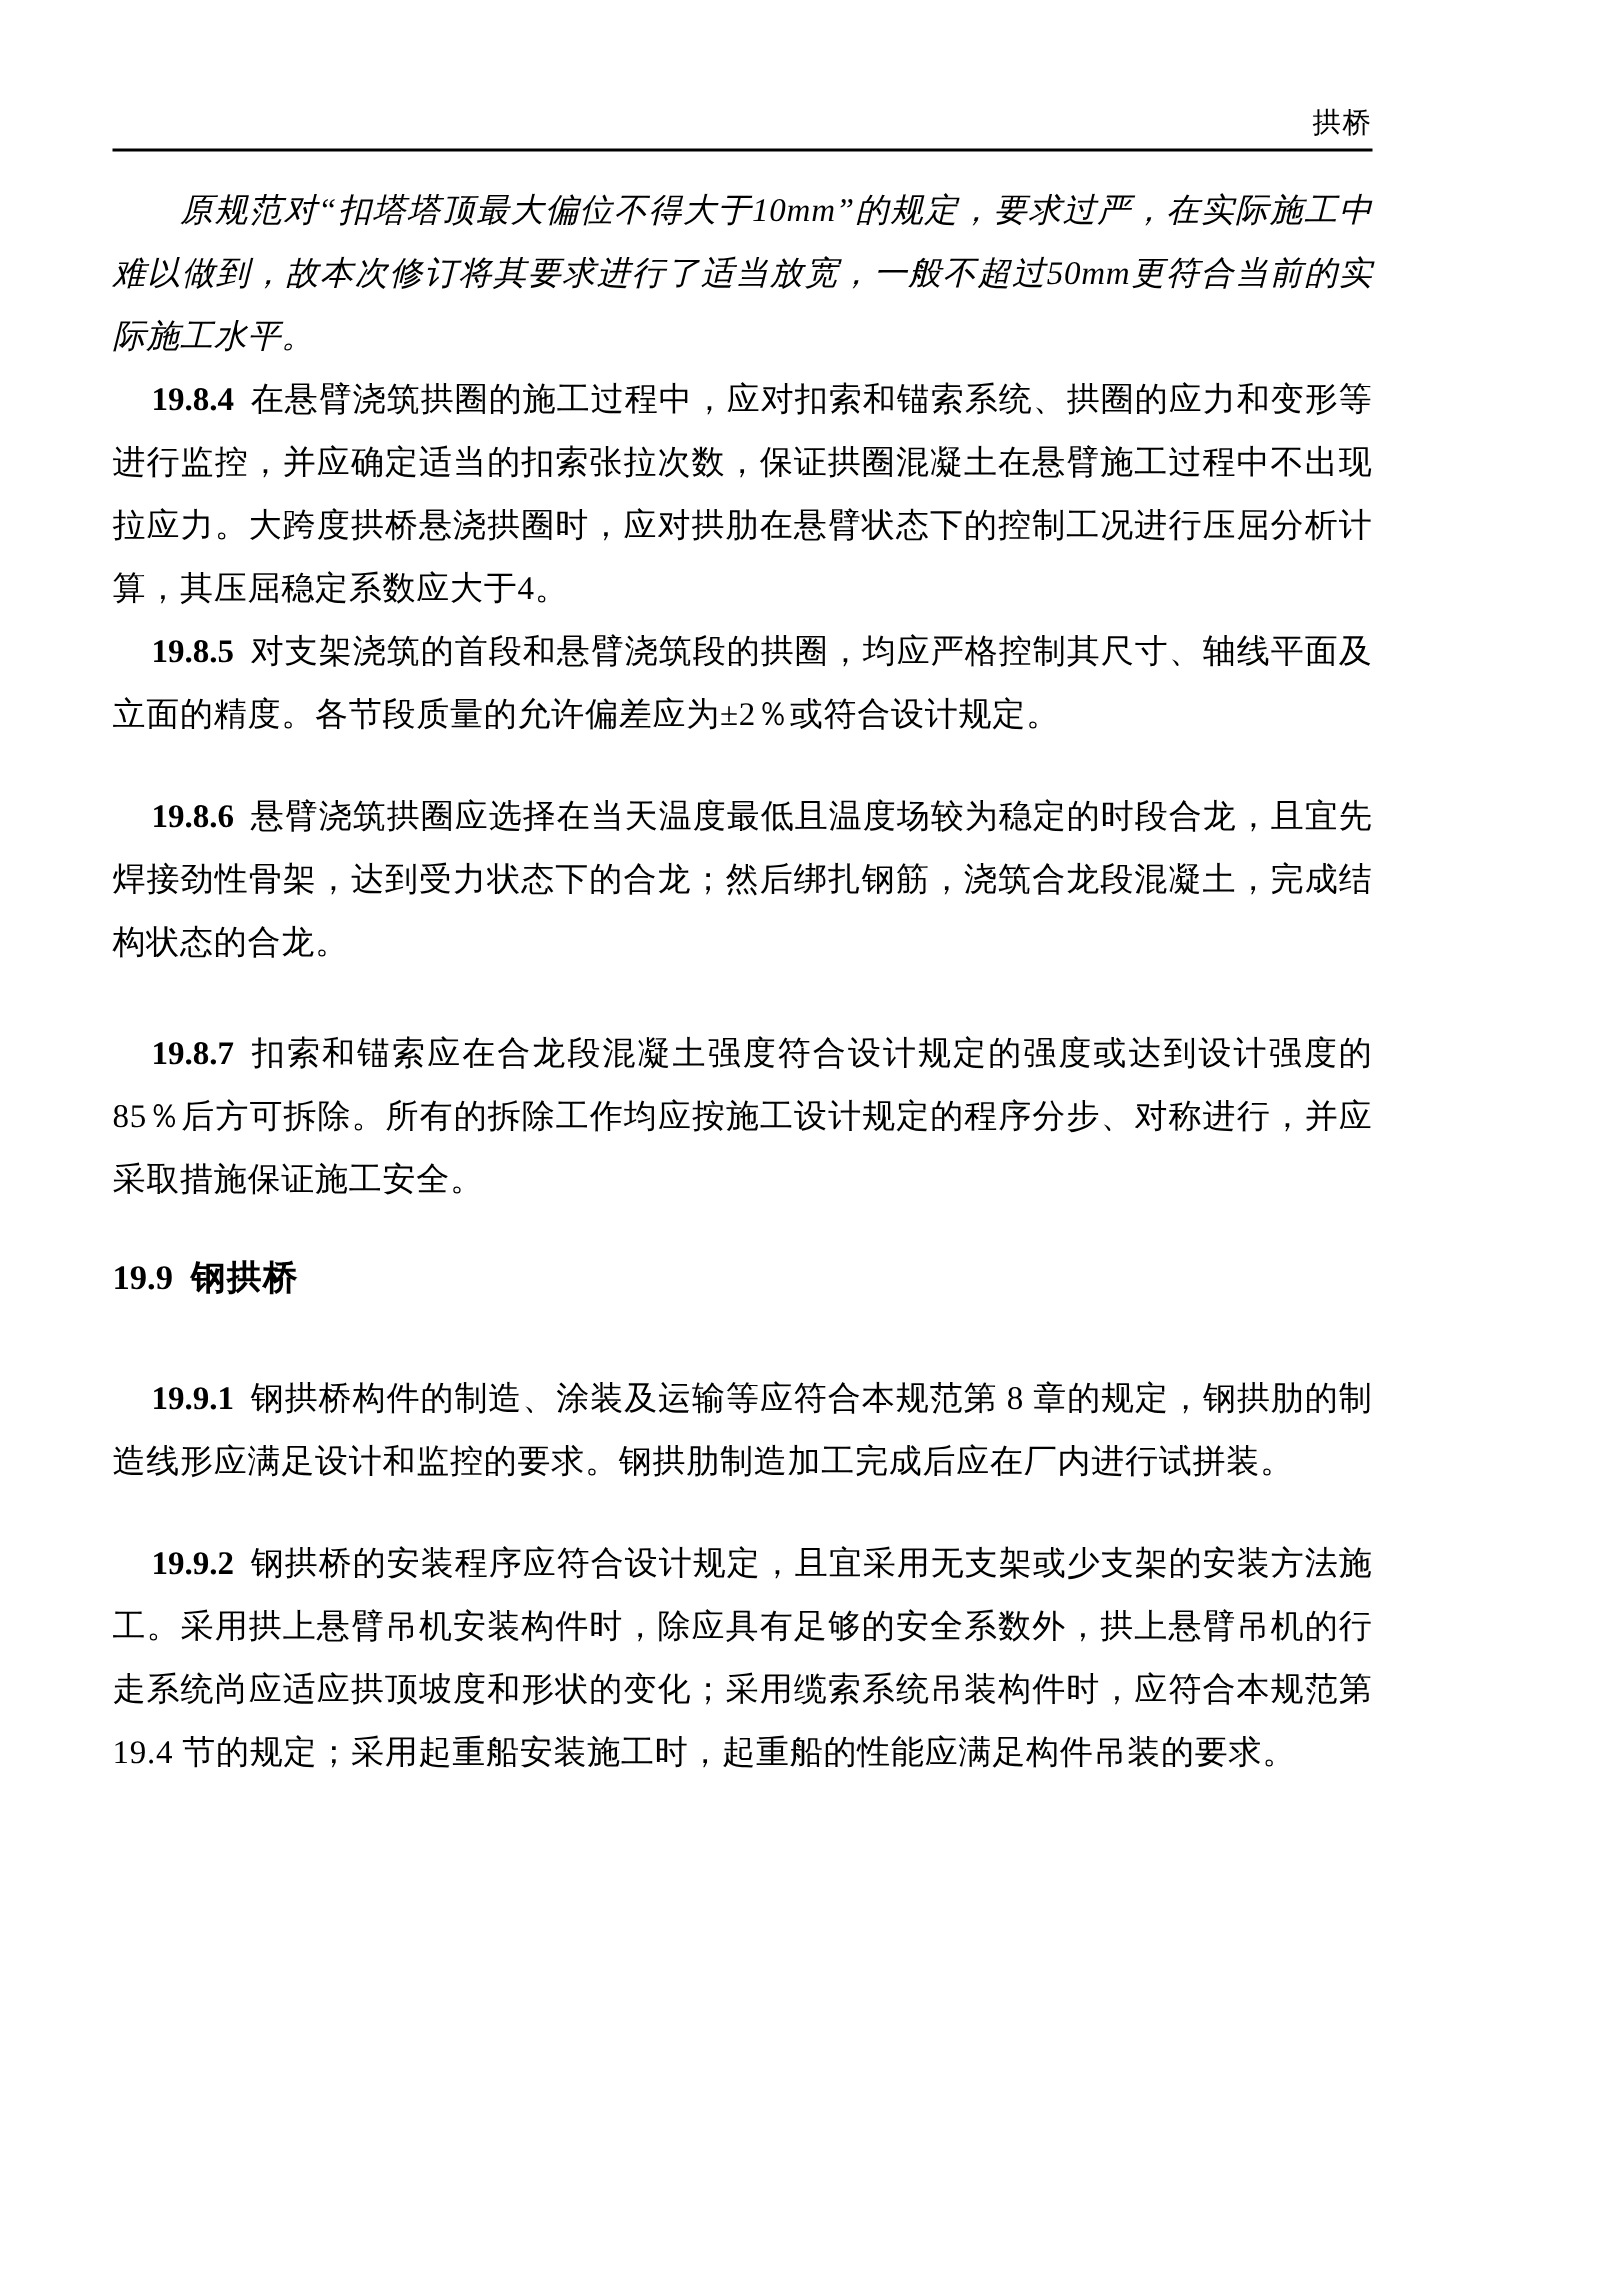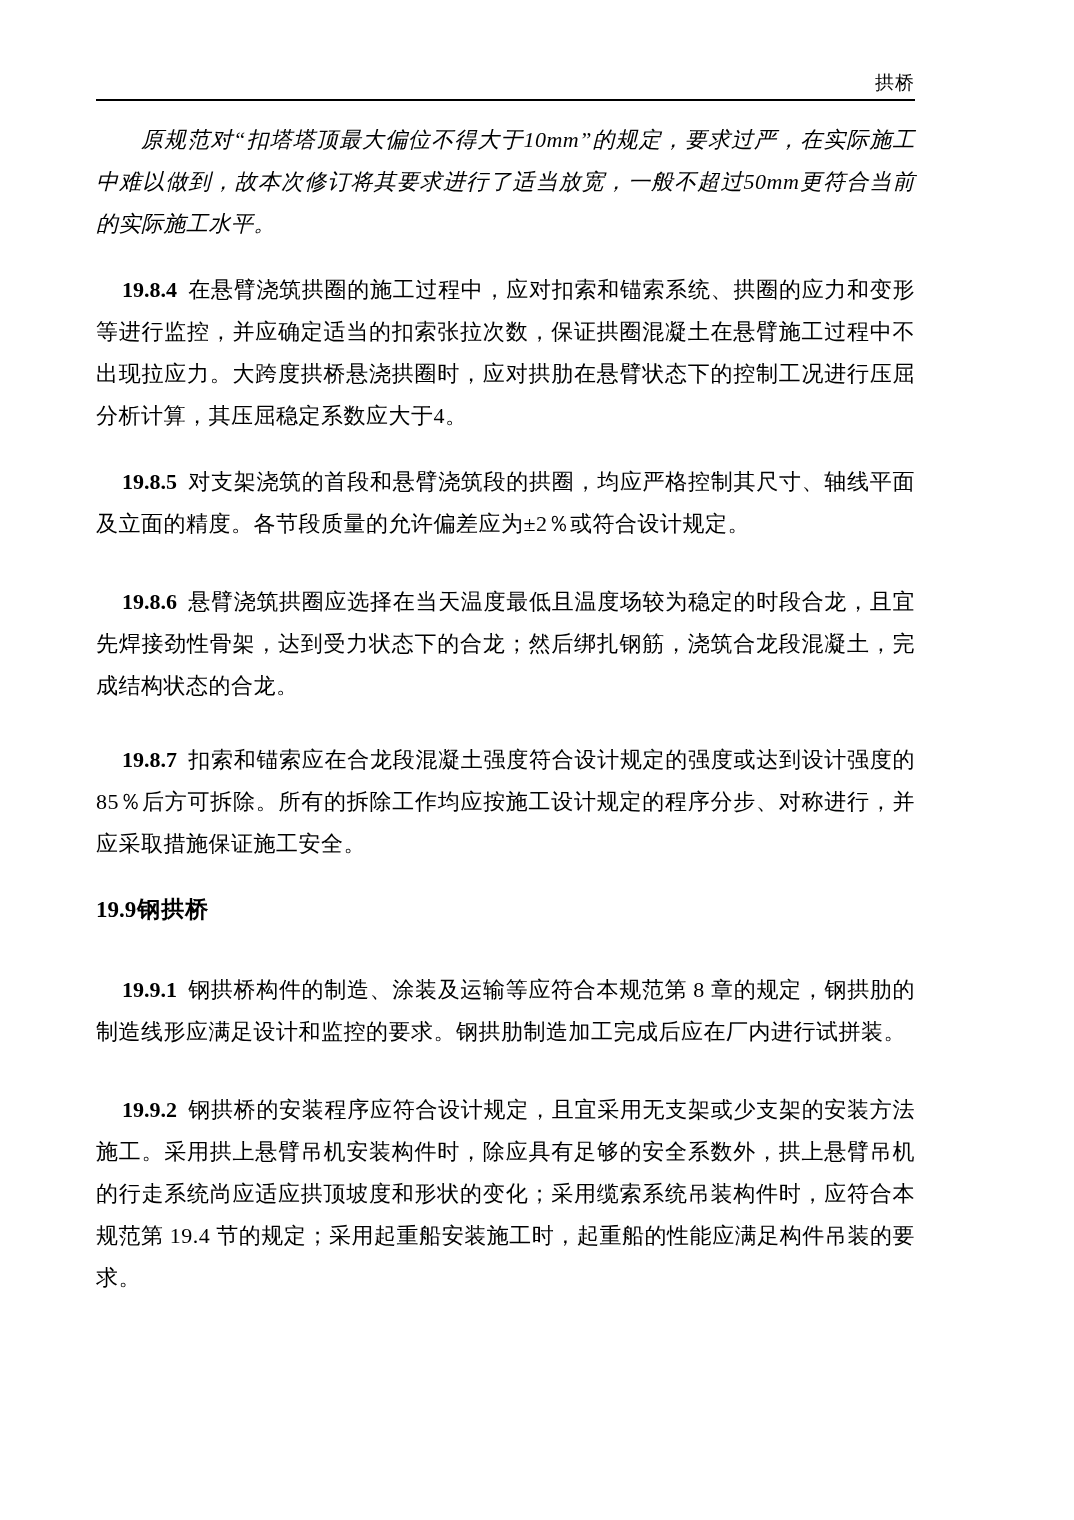--- a/index.html
+++ b/index.html
@@ -9,21 +9,21 @@
   }
   .page {
     position: relative;
     width: 1074px;
     height: 1324px;
     background: #ffffff;
     color: #000000;
     font-family: "Liberation Serif", serif;
     overflow: hidden;
     box-sizing: border-box;
-    padding: 70px 159px 0 96px;
+    padding: 70px 159px 0 75px;
   }
   .header {
     text-align: right;
     font-size: 19px;
     line-height: 26px;
     padding-bottom: 3px;
     border-bottom: 2px solid #000000;
     letter-spacing: 1px;
   }
   .para {
@@ -35,41 +35,41 @@
   }
   .intro {
     margin-top: 18px;
     text-indent: 45px;
     font-style: italic;
     font-family: "Liberation Serif", serif;
   }
   .section {
     text-indent: 26px;
   }
-  .m24 { margin-top: 24px; }
+  .m24 { }
   .m25 { margin-top: 25px; }
-  .m31 { margin-top: 36px; }
+  .m31 { margin-top: 26px; }
   .m32 { margin-top: 32px; }
   .m38 { margin-top: 38px; }
   .num {
     font-weight: bold;
     font-style: normal;
     margin-right: 11px;
     letter-spacing: 0;
   }
   .heading {
     margin: 24px 0 0 0;
     font-size: 23px;
     line-height: 42px;
     font-weight: bold;
     text-indent: 0;
   }
   .heading .hnum {
     font-family: "Liberation Serif", serif;
-    margin-right: 1px;
+    margin-right: 12px;
   }
   .heading .htitle {
     font-family: Liberation Serif, serif;
     letter-spacing: 1px;
     text-align: center;
   }
   .footer {
     position: absolute;
     top: 1398px;
     left: 155px;

